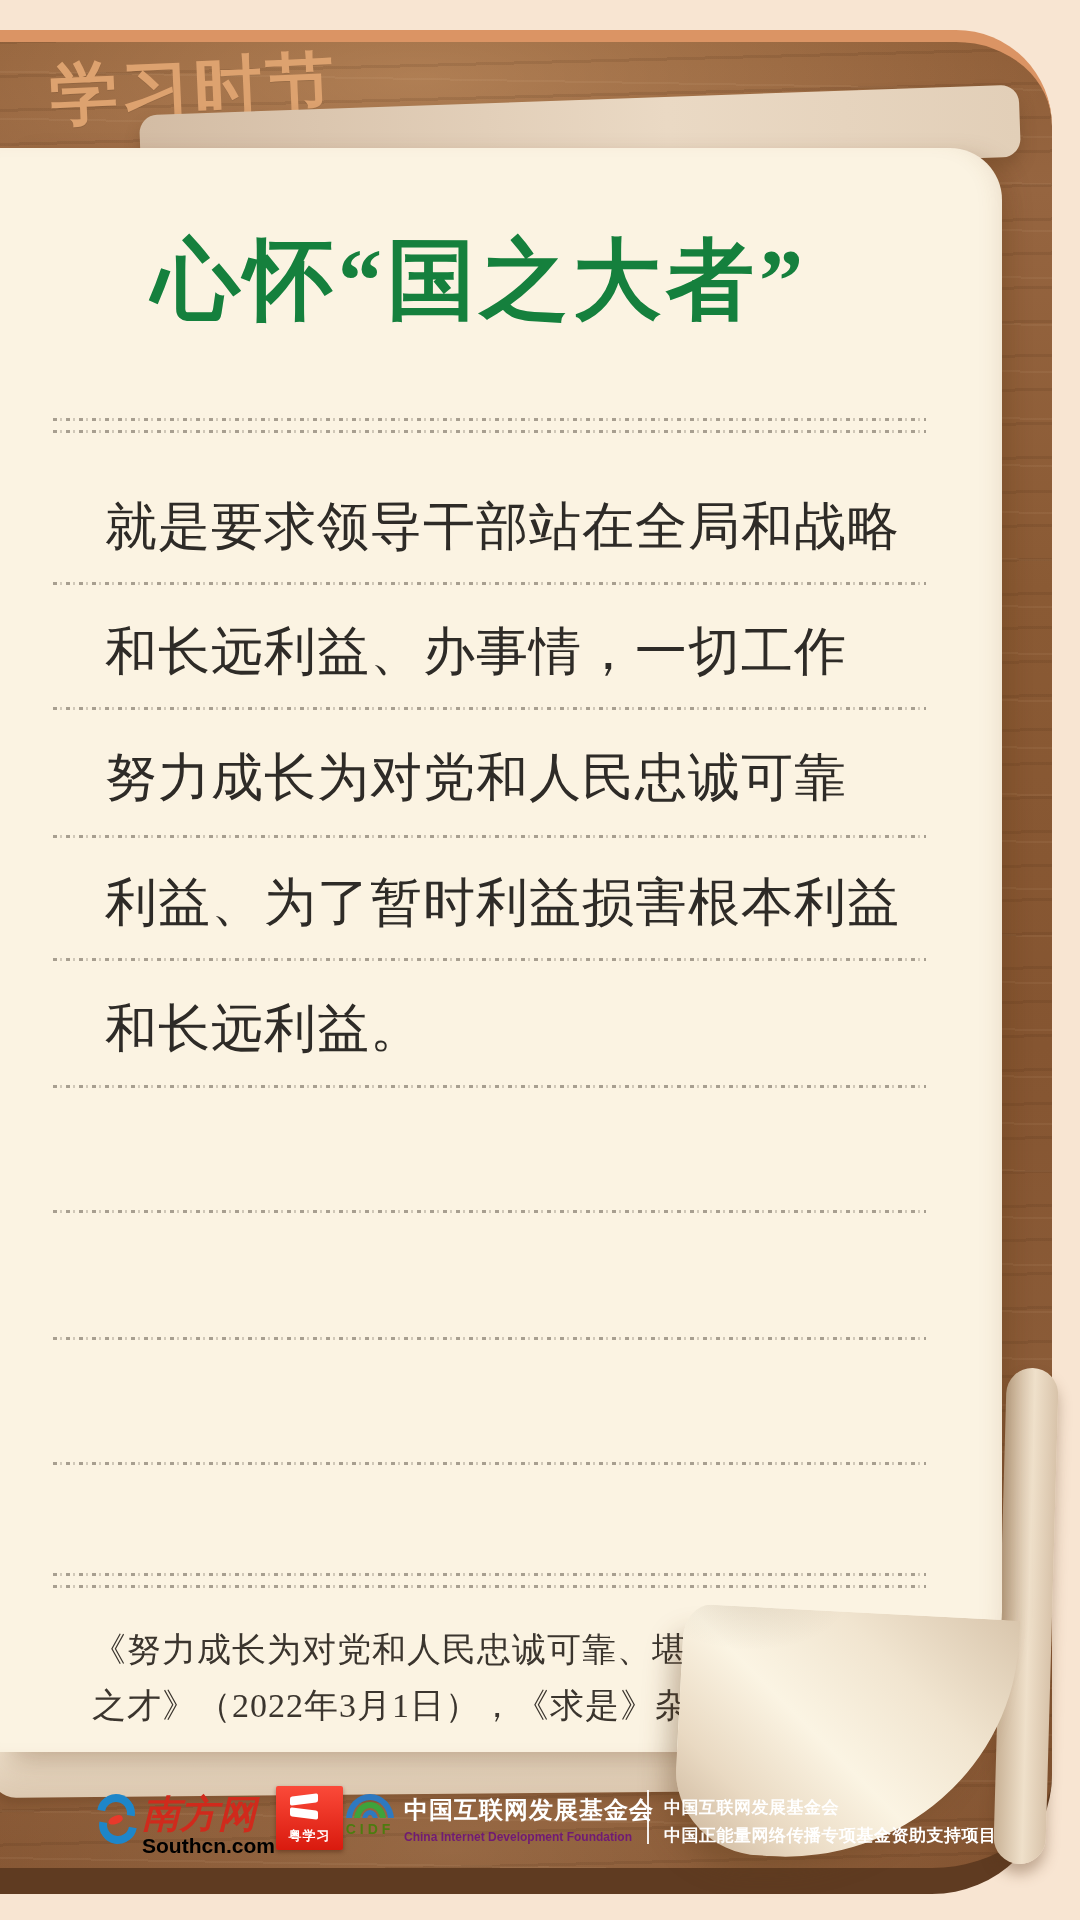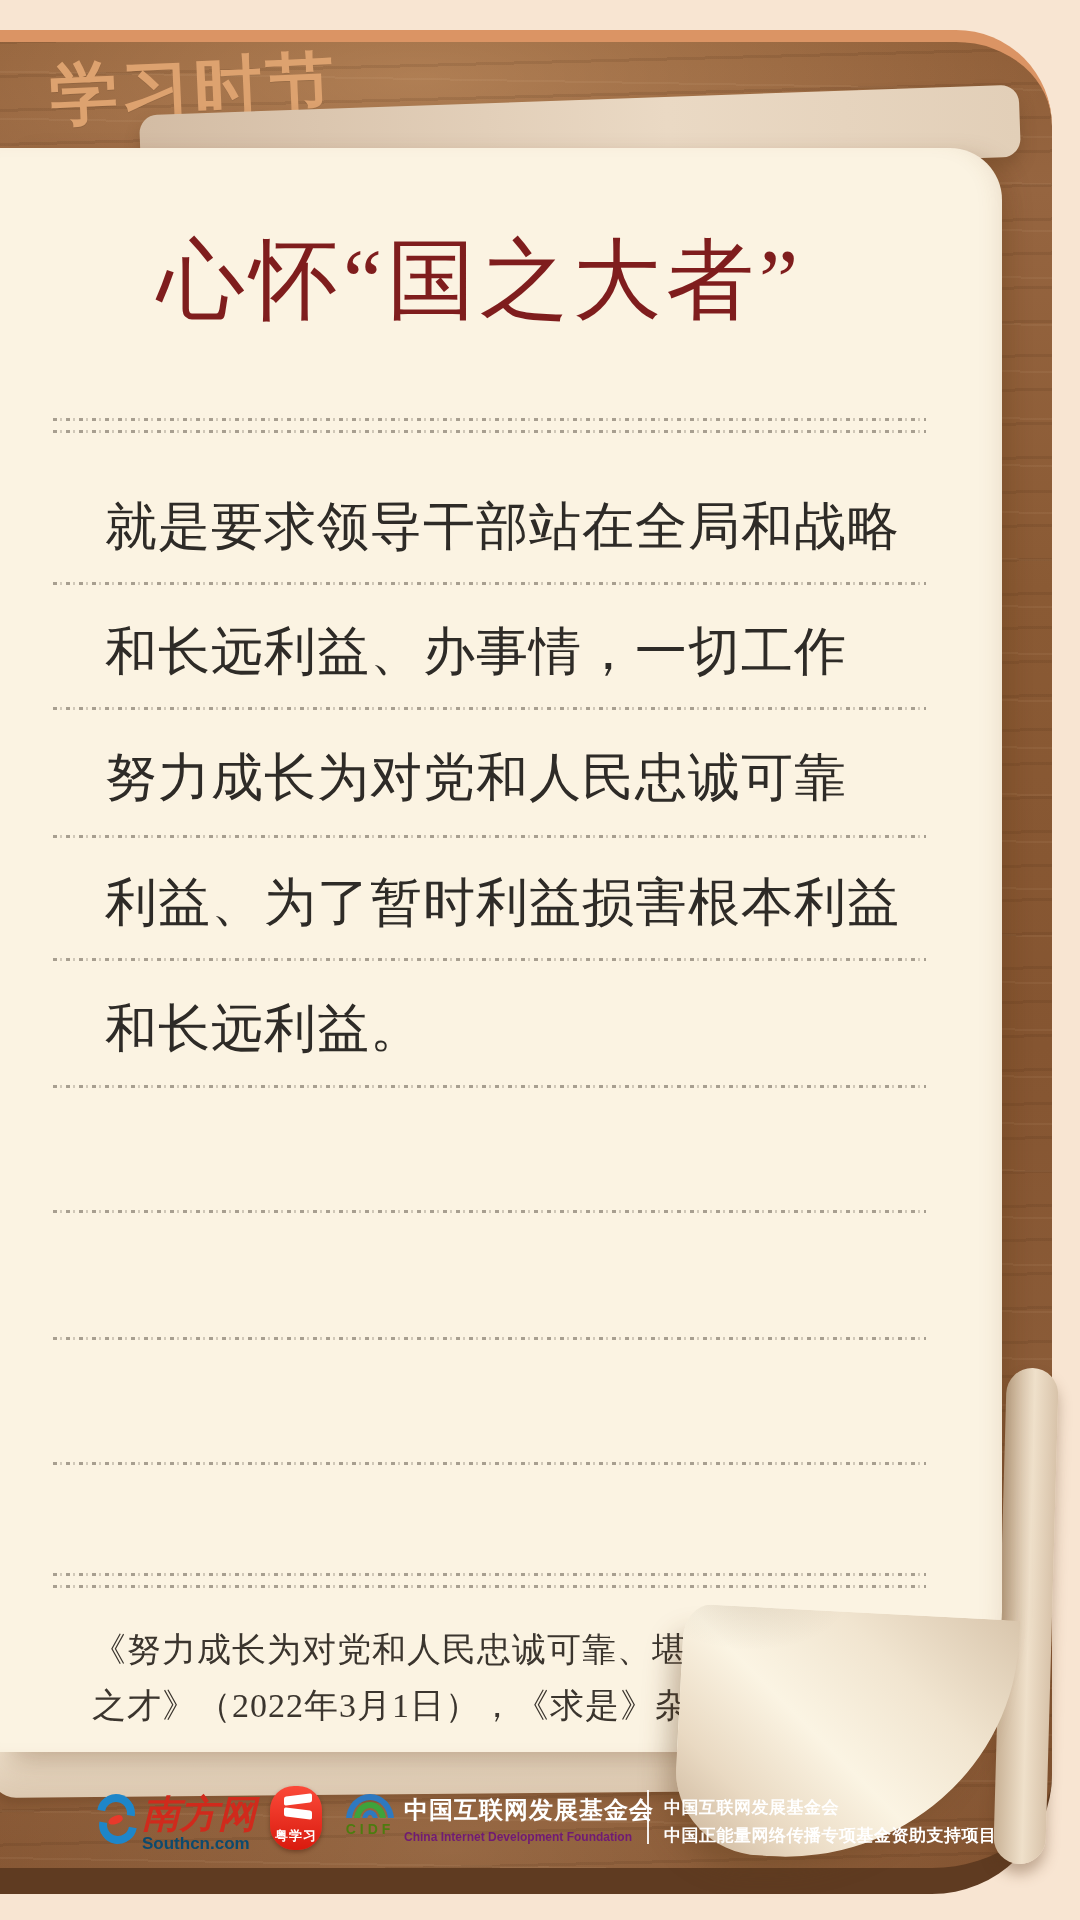--- a/index.html
+++ b/index.html
@@ -53,43 +53,43 @@
   
   .rule{position:absolute;left:53px;width:873px;height:3px;opacity:.85;
         background-image:repeating-linear-gradient(90deg, rgba(72,62,50,.55) 0 4px, rgba(0,0,0,0) 4px 7px,
                           rgba(72,62,50,.28) 7px 9px, rgba(0,0,0,0) 9px 13px);}
   
   .r1{top:270px}.r2{top:282px}.r3{top:434px}.r4{top:559px}.r5{top:687px}.r6{top:810px}
   .r7{top:937px}.r8{top:1062px}.r9{top:1189px}.r10{top:1314px}.r11{top:1425px}.r12{top:1437px}
 
   
   .note-title{position:absolute;left:0;top:58px;width:960px;height:150px;line-height:150px;
-              text-align:center;font-size:88px;font-weight:normal;color:#7f1d1d;letter-spacing:5px;}
+              text-align:center;font-size:88px;font-weight:bold;color:#15803d;letter-spacing:5px;}
   .body-lines{position:absolute;left:105px;top:316px;width:860px;}
   .body-line{height:125.5px;display:flex;align-items:center;font-size:52px;color:#2e2b27;
              letter-spacing:1px;white-space:nowrap;}
   .body-line.indent{padding-left:106px;}
   .attrib{position:absolute;left:92px;top:1474px;width:880px;font-size:34px;line-height:56px;
           color:#3b352e;letter-spacing:1px;}
 
   
   .footer{position:absolute;left:0;top:1782px;width:1080px;height:92px;z-index:8;
           font-family:"Liberation Sans","DejaVu Sans",sans-serif;padding-left:20px;}
   .southcn{position:absolute;left:96px;top:12px;display:flex;}
   .s-icon{position:relative;width:40px;height:52px;margin-right:6px;}
   .s-icon::before,.s-icon::after{content:"";position:absolute;width:22px;height:22px;border:8px solid #1e86c9;border-radius:50%;}
   .s-icon::before{top:0;left:1px;border-bottom-color:transparent;border-left-color:transparent;transform:rotate(-35deg);}
   .s-icon::after{bottom:2px;left:3px;border-top-color:transparent;border-right-color:transparent;transform:rotate(-35deg);}
   .s-fish{position:absolute;left:12px;top:22px;width:15px;height:8px;background:#e8392b;
           border-radius:60% 40% 50% 50%;transform:rotate(-18deg);}
   .southcn-cn{font-size:38px;font-weight:bold;color:#d02a1c;letter-spacing:0;line-height:40px;
               font-family:"Liberation Serif",serif;font-style:italic;}
-  .southcn-en{font-size:17px;font-weight:bold;color:#0c4a6e;letter-spacing:0;}
+  .southcn-en{font-size:21px;font-weight:bold;color:#000000;letter-spacing:0;}
 
-  .yuexuexi{position:absolute;left:270px;top:4px;width:52px;height:64px;border-radius:24px;
+  .yuexuexi{position:absolute;left:276px;top:4px;width:67px;height:64px;border-radius:2px;
             background:linear-gradient(180deg,#fb4a39,#d91a0e);box-shadow:0 2px 4px rgba(60,20,5,.4);
             display:flex;flex-direction:column;align-items:center;justify-content:flex-end;}
   .yx-glyph{position:absolute;top:9px;left:14px;width:30px;height:26px;}
   .yx-glyph::before,.yx-glyph::after{content:"";position:absolute;left:0;width:28px;height:9px;background:#fff;border-radius:2px;}
   .yx-glyph::before{top:0;transform:skewY(-7deg);}
   .yx-glyph::after{top:14px;transform:skewY(7deg);}
   .yx-label{color:#fff;font-size:13px;font-weight:bold;margin-bottom:5px;letter-spacing:1px;}
 
   .cidf{position:absolute;left:344px;top:8px;width:52px;text-align:center;}
   .arcs{position:relative;width:48px;height:28px;overflow:hidden;margin:0 auto;}

